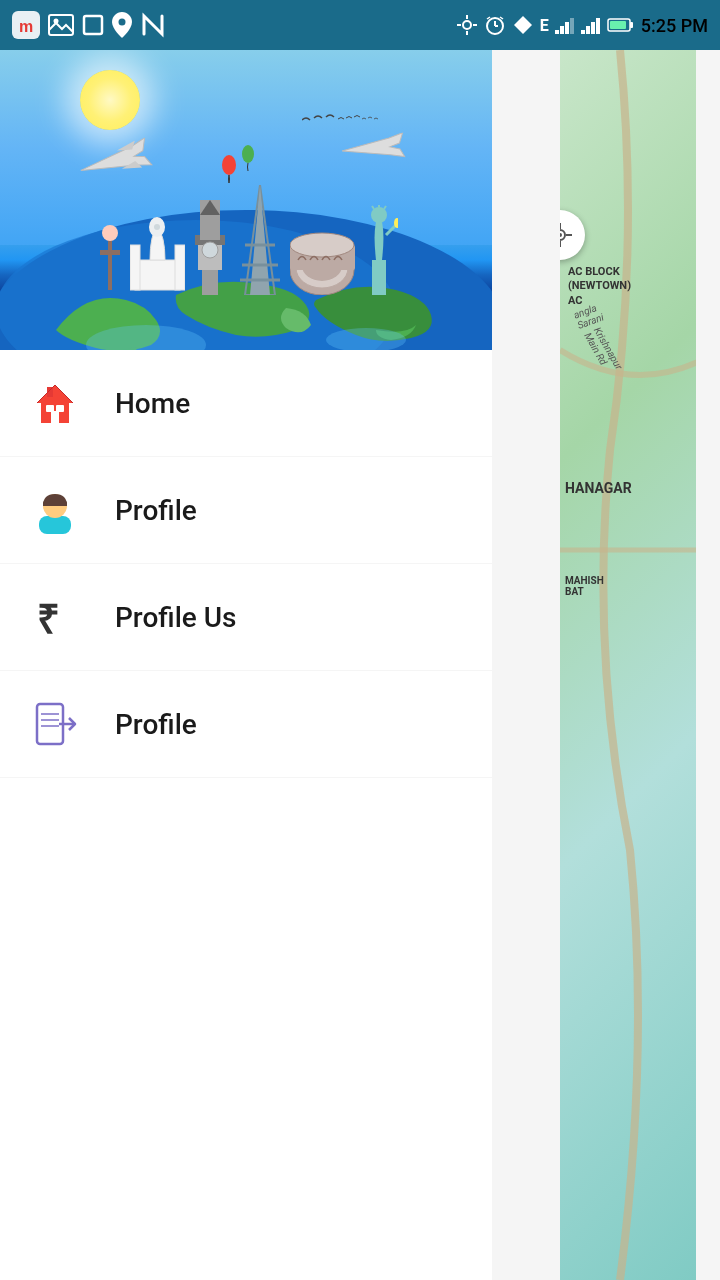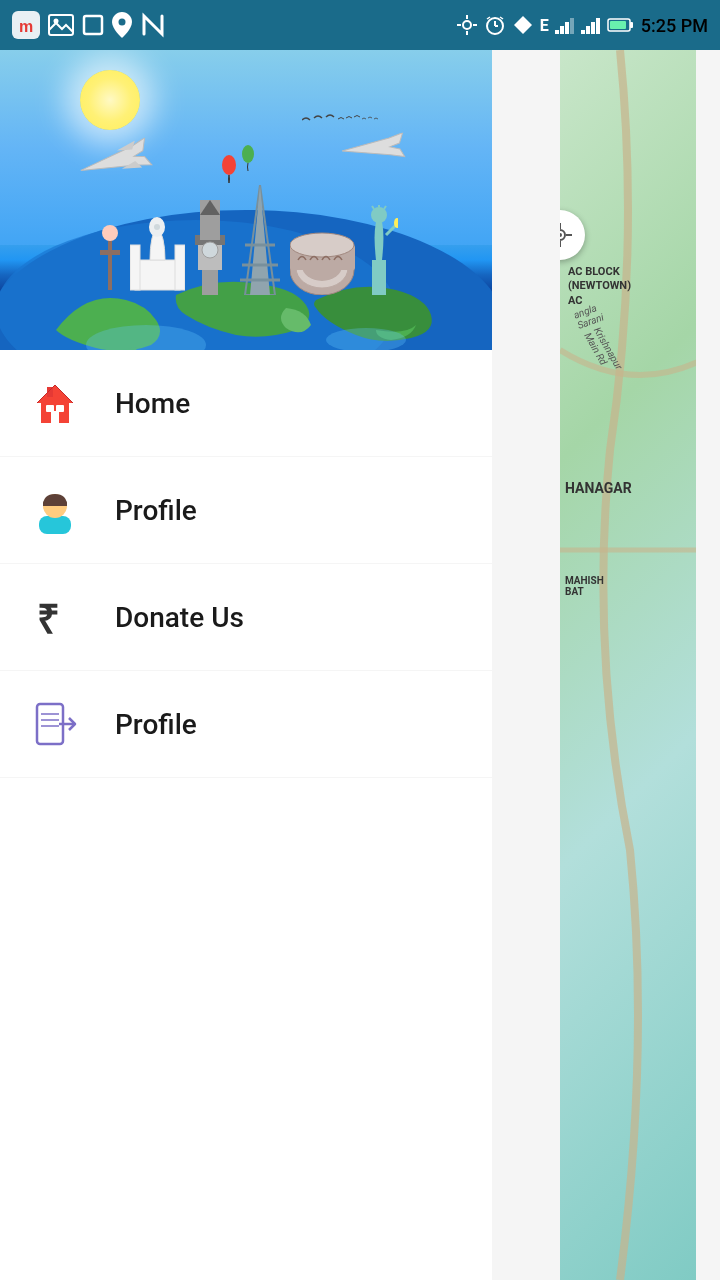--- a/index.html
+++ b/index.html
@@ -422,21 +422,21 @@
     </div>
 
 
     <div class="nav-item">
       <div class="nav-item-icon">
         <svg width="48" height="48" viewBox="0 0 48 48">
 
           <text x="6" y="40" font-size="40" font-weight="bold" font-family="Arial, sans-serif" fill="#333">₹</text>
         </svg>
       </div>
-      <span class="nav-item-label">Donate Us</span>
+      <span class="nav-item-label">Profile Us</span>
     </div>
 
     <div class="nav-item">
       <div class="nav-item-icon">
         <svg width="48" height="48" viewBox="0 0 48 48">
 
           <rect x="6" y="4" width="26" height="40" rx="3" fill="none" stroke="#7c6fc7" stroke-width="2.5"></rect>
 
           <line x1="10" y1="14" x2="28" y2="14" stroke="#7c6fc7" stroke-width="1.5"></line>
           <line x1="10" y1="20" x2="28" y2="20" stroke="#7c6fc7" stroke-width="1.5"></line>

